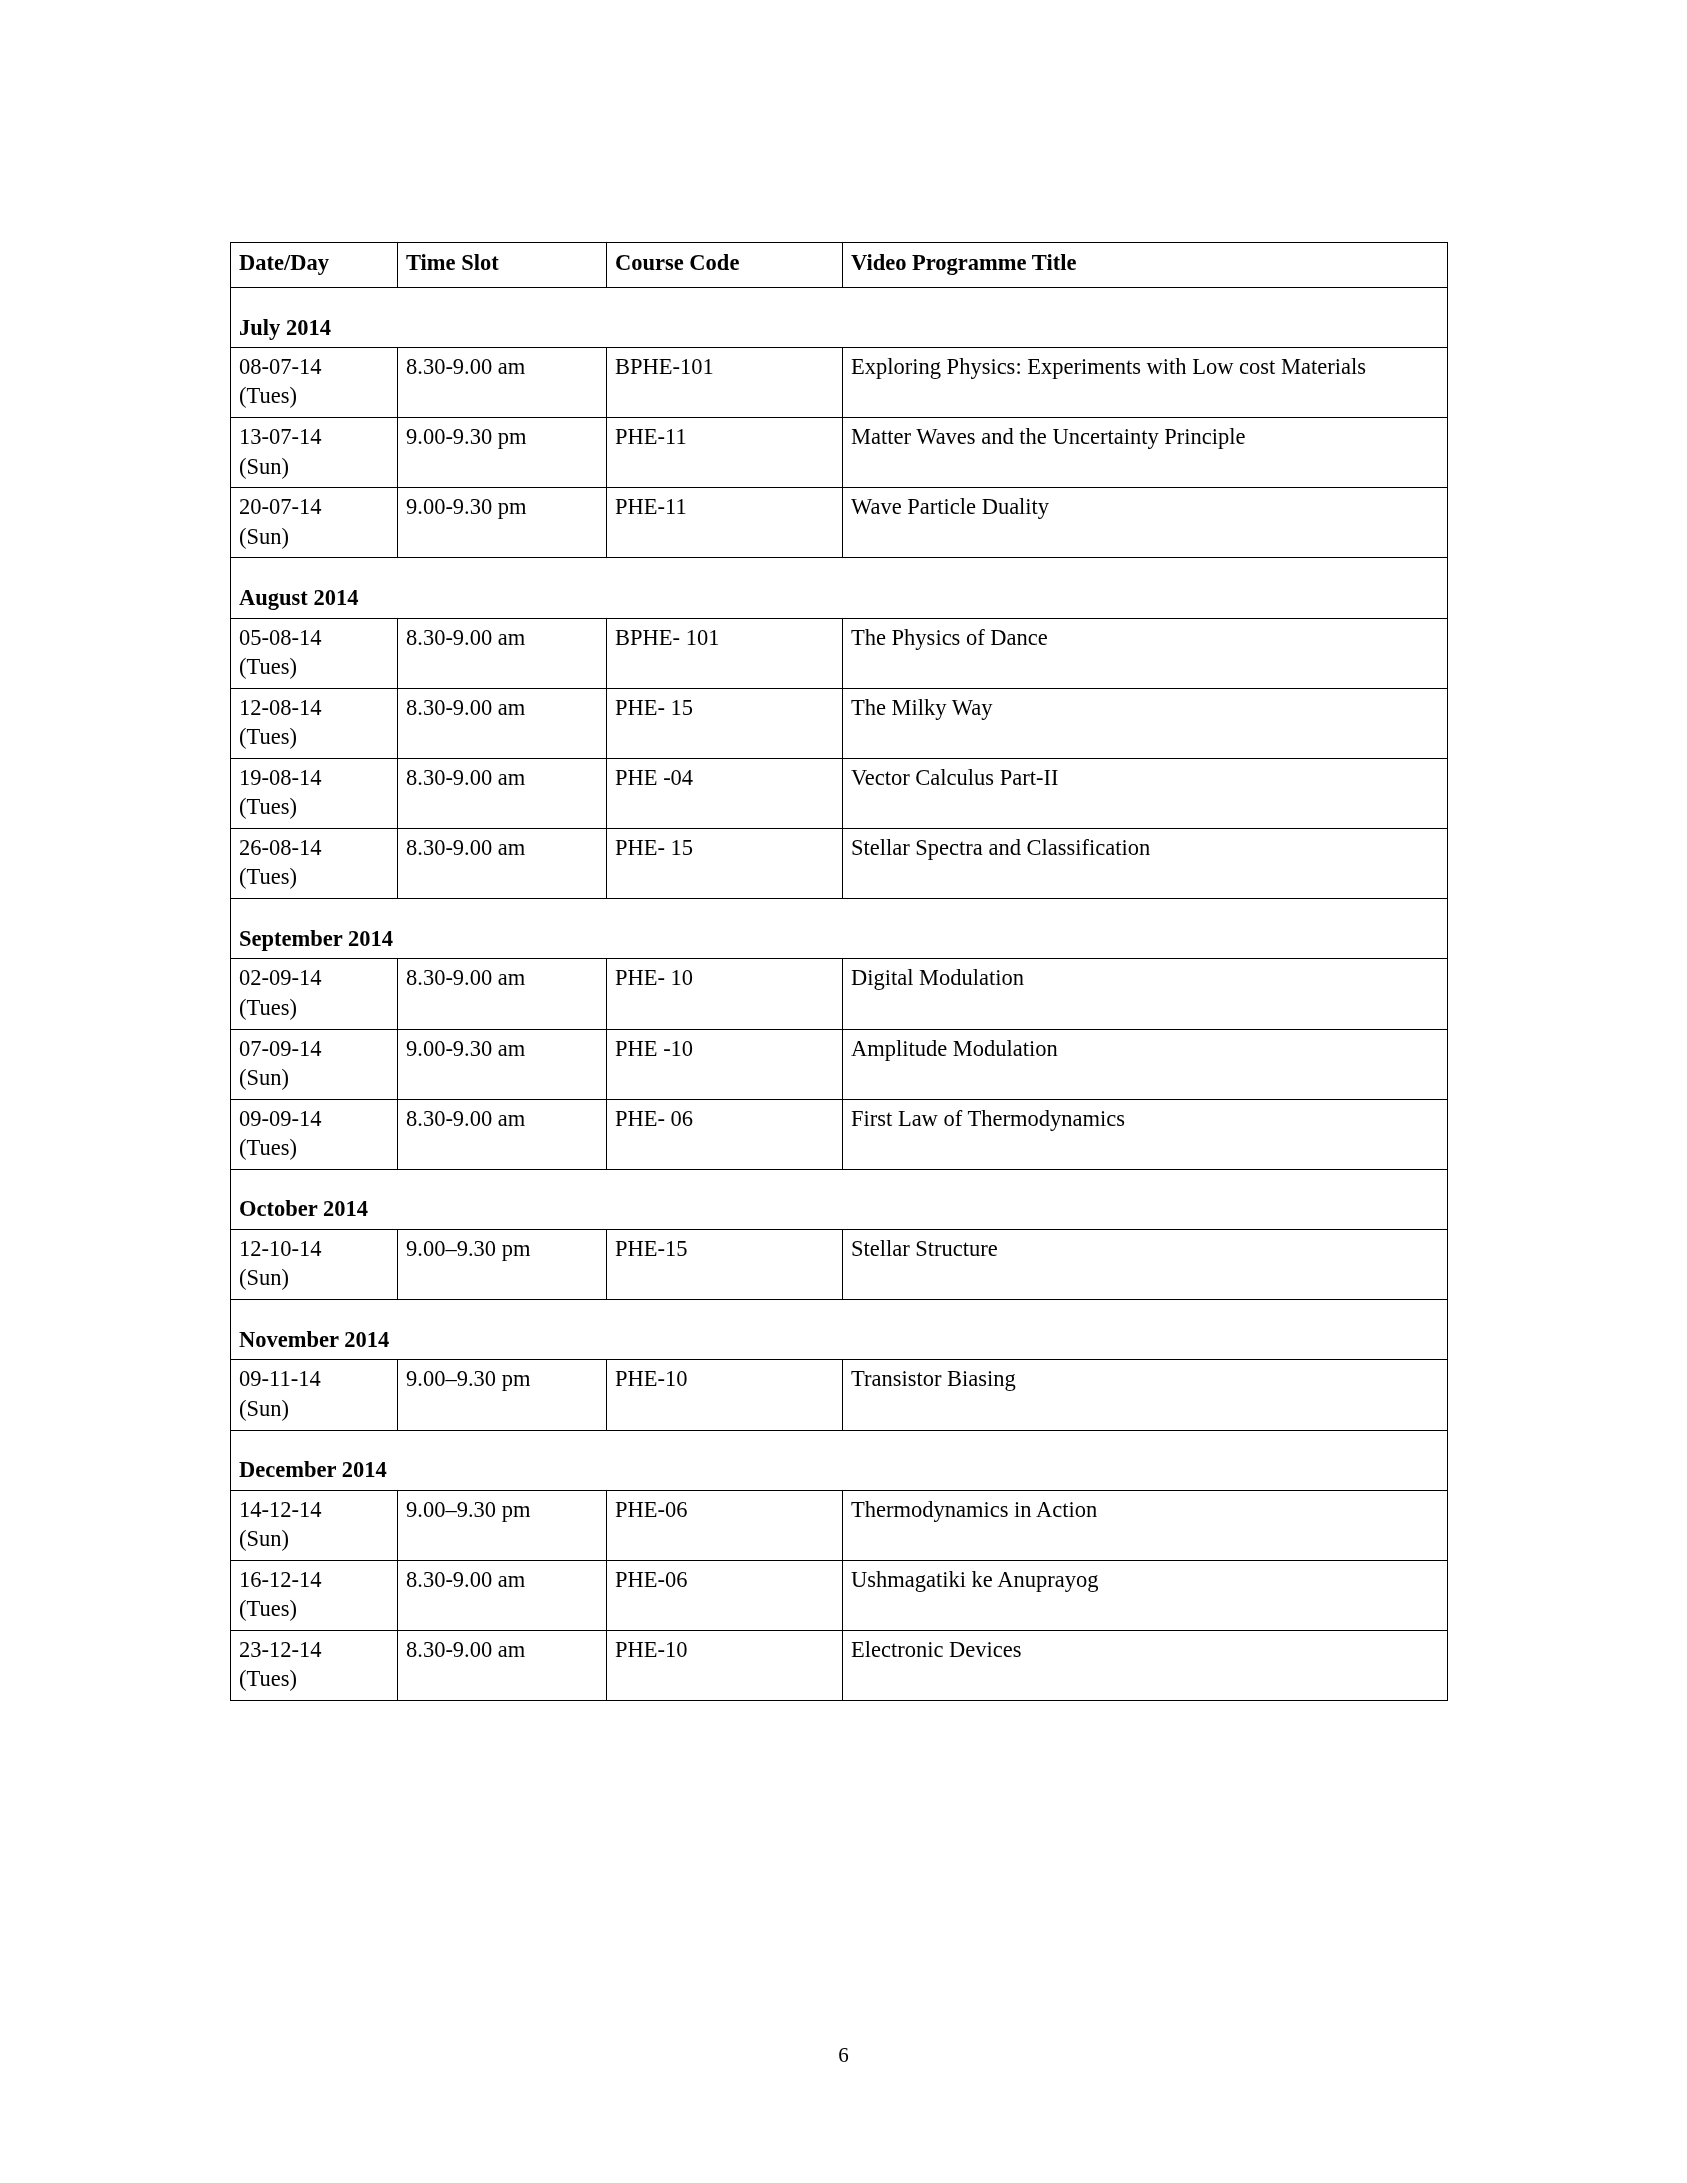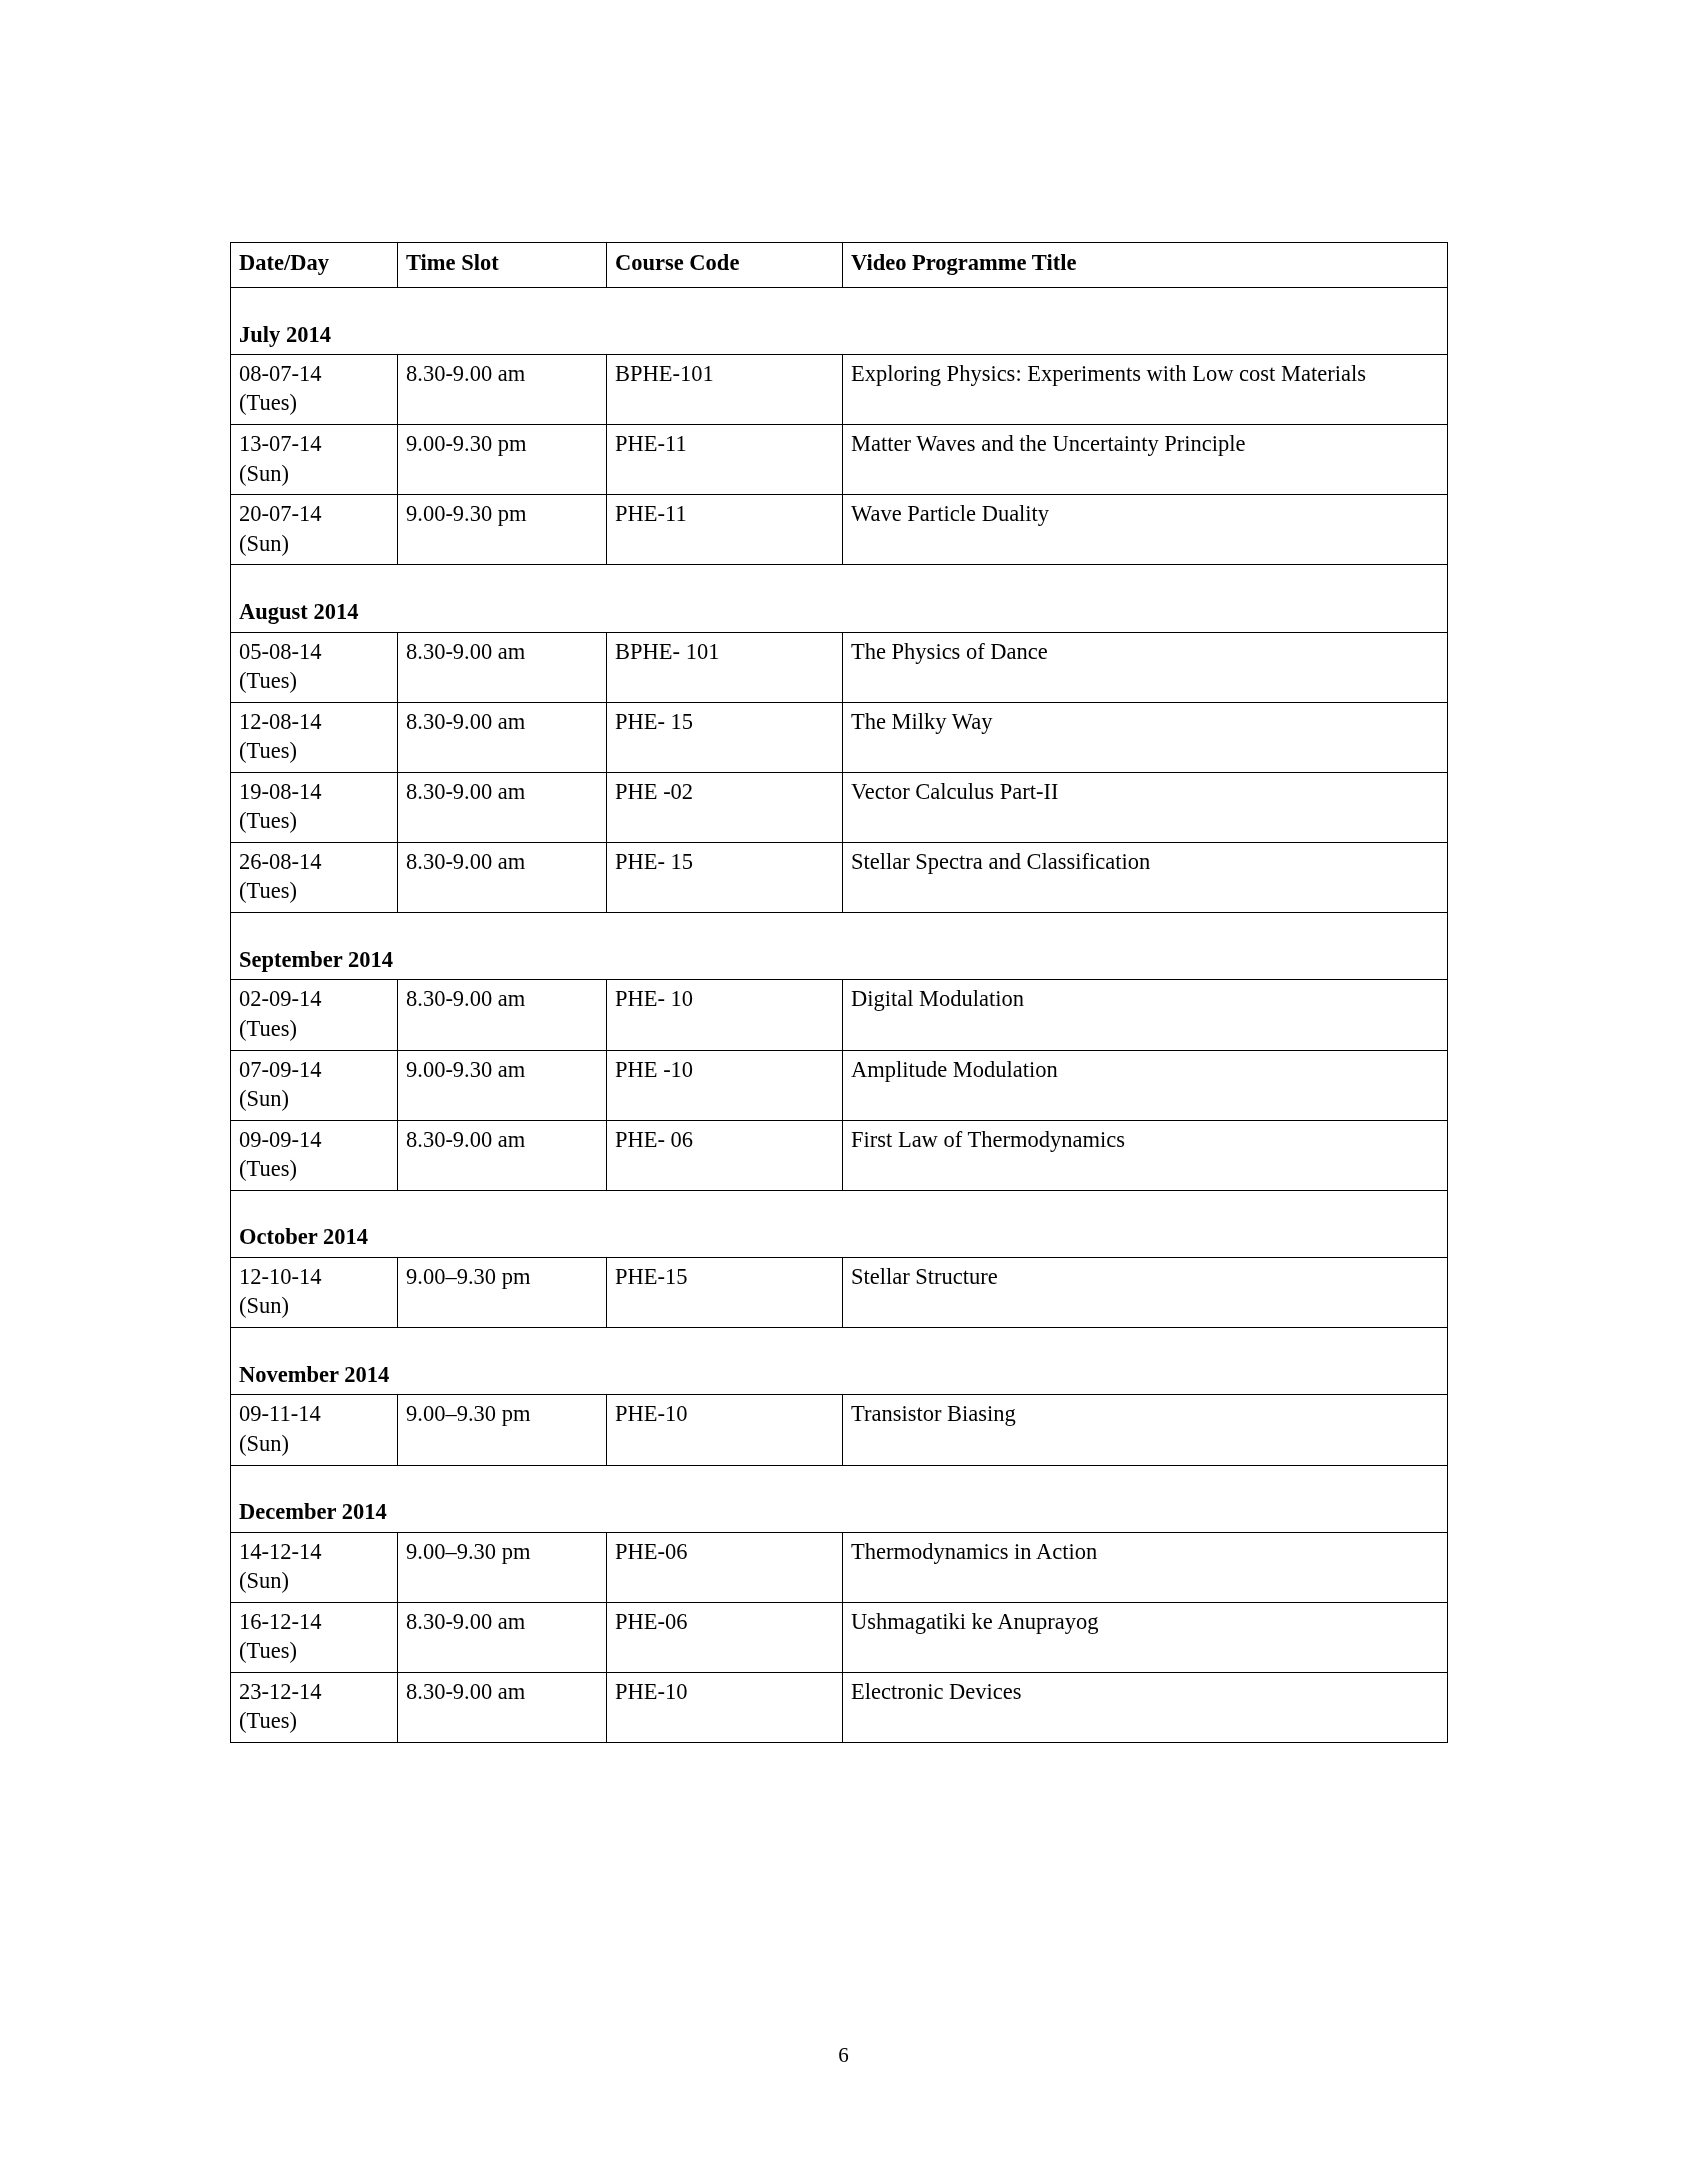--- a/index.html
+++ b/index.html
@@ -61,21 +61,21 @@
     padding-top: 5.3px;
     padding-bottom: 6.6px;
     height: 32px;
   }
 
   
   tr.month-row td {
     font-weight: bold;
     height: 40px;
     vertical-align: bottom;
-    padding-top: 21px;
+    padding-top: 14px;
     padding-bottom: 5.3px;
     border-left: 1.3px solid #000000;
     border-right: 1.3px solid #000000;
     border-top: 1.3px solid #000000;
     border-bottom: 1.3px solid #000000;
   }
 
   
   tr.data-row td {
     height: 58px;
@@ -150,21 +150,21 @@
           </tr>
           <tr class="data-row">
             <td class="cell-date"><span>12-08-14</span><span class="day-line">(Tues)</span></td>
             <td>8.30-9.00 am</td>
             <td>PHE- 15</td>
             <td>The Milky Way</td>
           </tr>
           <tr class="data-row">
             <td class="cell-date"><span>19-08-14</span><span class="day-line">(Tues)</span></td>
             <td>8.30-9.00 am</td>
-            <td>PHE -02</td>
+            <td>PHE -04</td>
             <td>Vector Calculus Part-II</td>
           </tr>
           <tr class="data-row">
             <td class="cell-date"><span>26-08-14</span><span class="day-line">(Tues)</span></td>
             <td>8.30-9.00 am</td>
             <td>PHE- 15</td>
             <td>Stellar Spectra and Classification</td>
           </tr>
           <tr class="month-row">
             <td colspan="4">September 2014</td>

